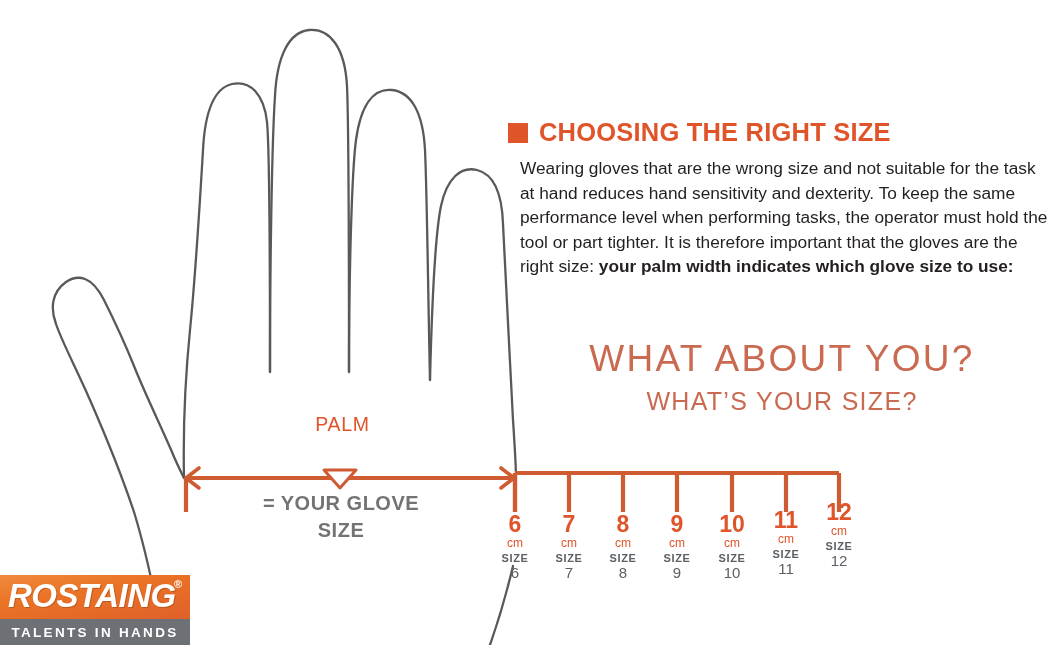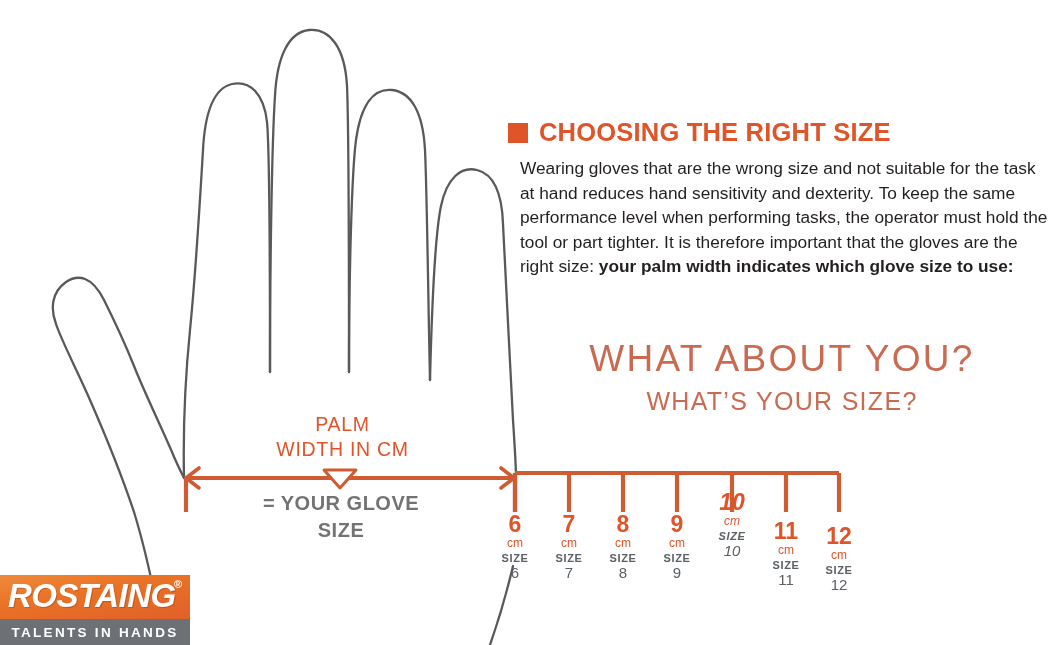--- a/index.html
+++ b/index.html
@@ -304,43 +304,42 @@
       <div class="tick-cm-unit">cm</div>
       <div class="tick-size-word">SIZE</div>
       <div class="tick-size-value">8</div>
     </div>
     <div class="tick-label" style="left:647px; top:514px;">
       <div class="tick-cm-value">9</div>
       <div class="tick-cm-unit">cm</div>
       <div class="tick-size-word">SIZE</div>
       <div class="tick-size-value">9</div>
     </div>
-    <div class="tick-label" style="left:702px; top:492px;font-style:italic;">
+    <div class="tick-label" style="left:702px; top:514px;">
       <div class="tick-cm-value">10</div>
       <div class="tick-cm-unit">cm</div>
       <div class="tick-size-word">SIZE</div>
       <div class="tick-size-value">10</div>
     </div>
-    <div class="tick-label" style="left:756px; top:521px;">
+    <div class="tick-label" style="left:756px; top:510px;">
       <div class="tick-cm-value">11</div>
       <div class="tick-cm-unit">cm</div>
       <div class="tick-size-word">SIZE</div>
       <div class="tick-size-value">11</div>
     </div>
-    <div class="tick-label" style="left:809px; top:526px;">
+    <div class="tick-label" style="left:809px; top:502px;">
       <div class="tick-cm-value">12</div>
       <div class="tick-cm-unit">cm</div>
       <div class="tick-size-word">SIZE</div>
       <div class="tick-size-value">12</div>
     </div>
   </div>
 
   <div id="palm-caption">
     <div>PALM</div>
-    <div>WIDTH IN CM</div>
   </div>
   <div id="glove-caption">
     <div>= YOUR GLOVE</div>
     <div>SIZE</div>
   </div>
 
   <div id="info-panel">
     <div id="heading-row">
       <span id="heading-bullet"></span>
       <span id="heading-text">CHOOSING THE RIGHT SIZE</span>

